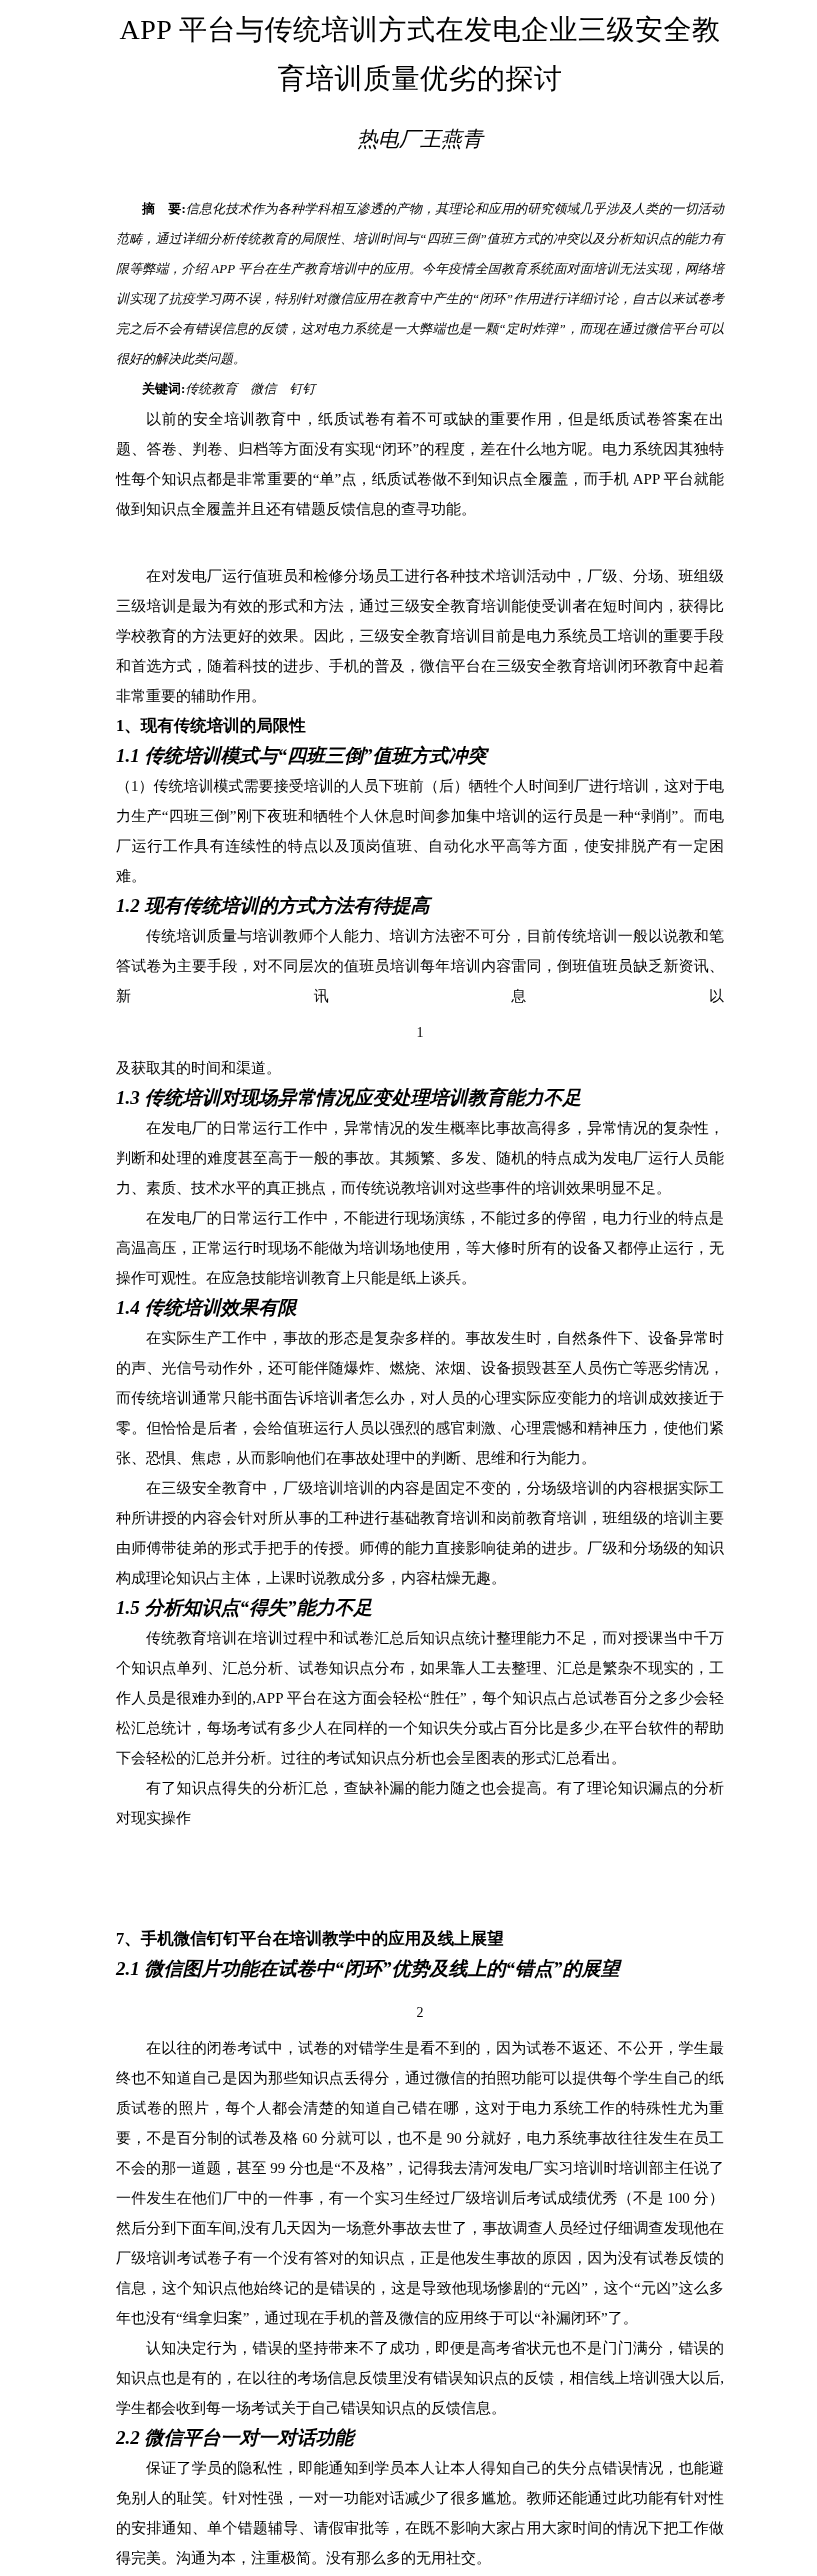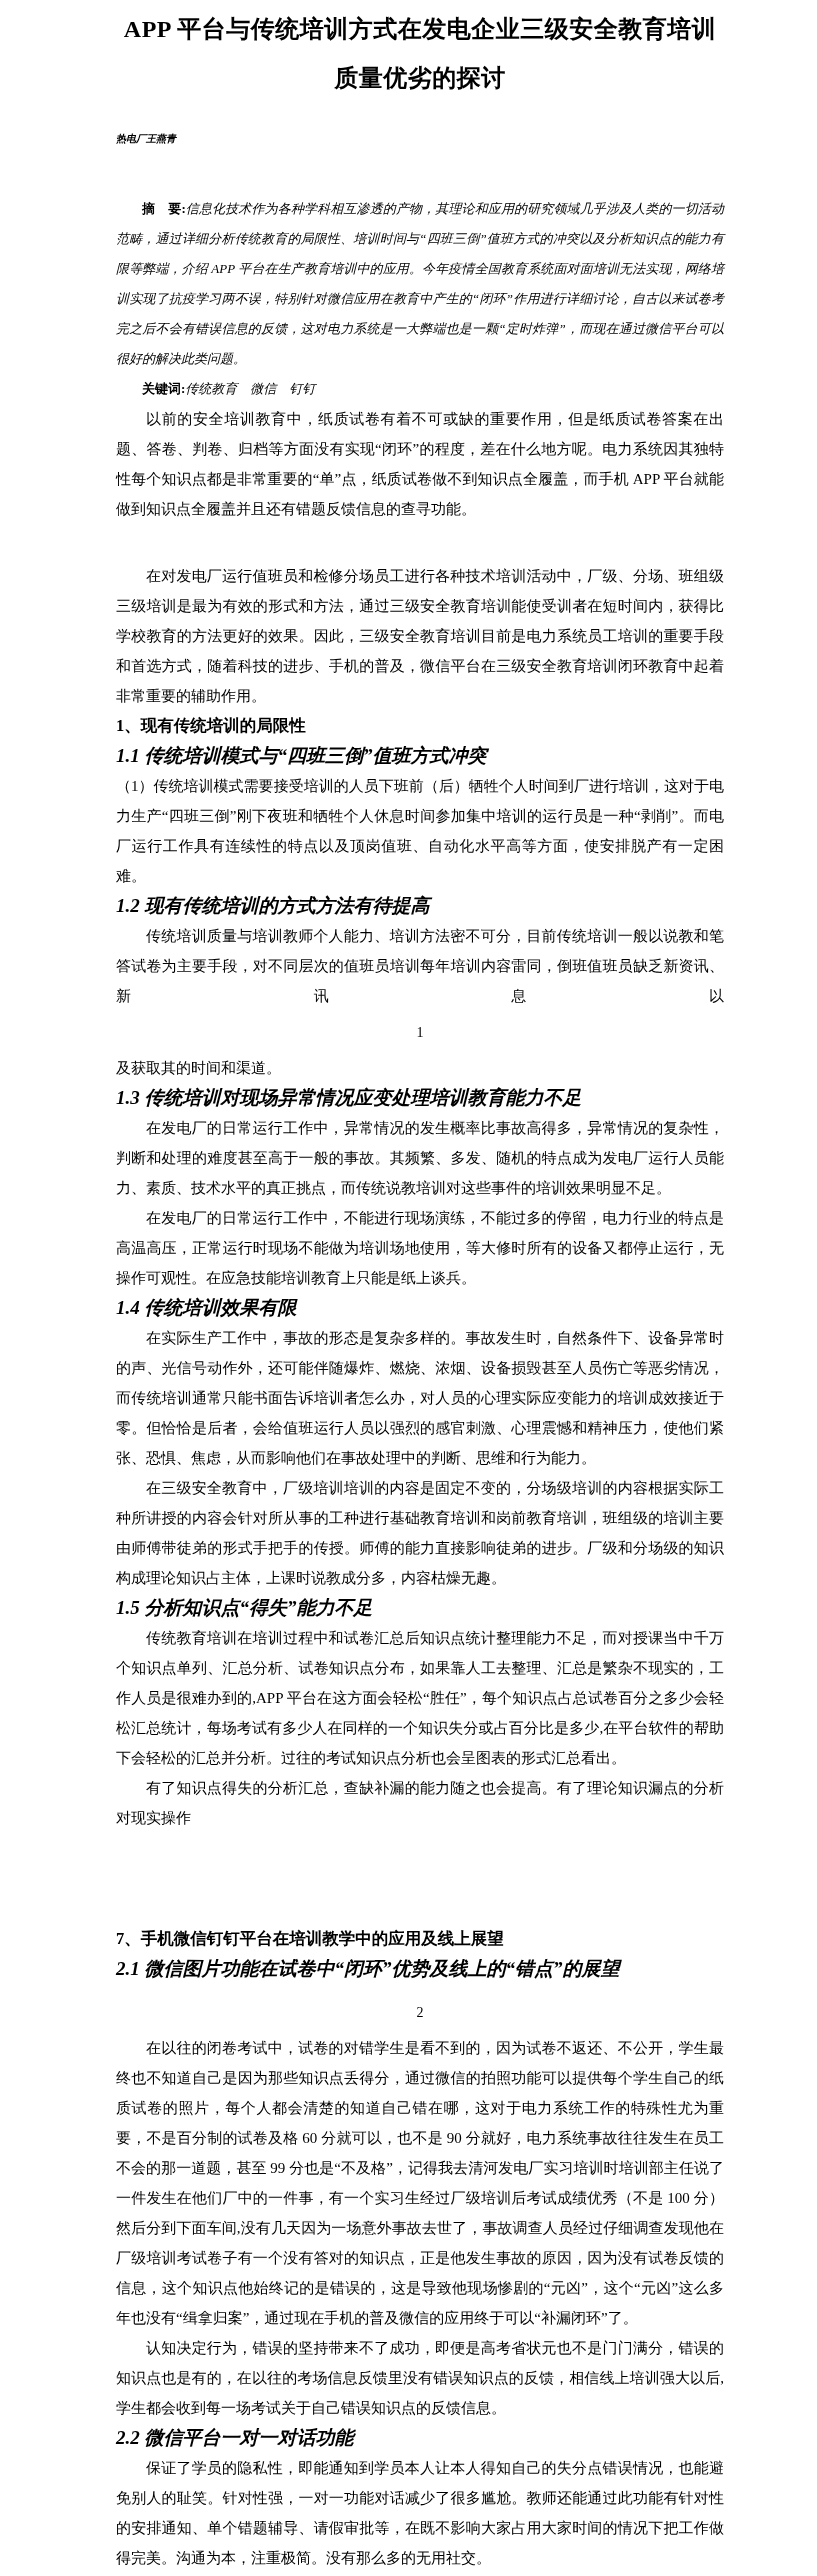--- a/index.html
+++ b/index.html
@@ -11,32 +11,32 @@
     margin:0 auto;
     background:#ffffff;
     color:#000000;
     padding:0 94px 45px 116px;
     display:flex;
     flex-direction:column;
     font-family:"Liberation Serif","DejaVu Serif",serif;
     overflow:hidden;
   }
   .title{
-    font-size:24px;
-    font-weight:700;
+    font-size:28px;
+    font-weight:400;
     text-align:center;
     line-height:49px;
     letter-spacing:0.5px;
     margin-top:5.2px;
   }
   .author{
-    font-size:10px;
+    text-align:center;
+    font-size:21px;
     line-height:30px;
     margin-top:20.6px;
-    font-weight:bold;
   }
   .kai{font-style:italic;}
   .lbl{font-weight:700;font-style:normal;font-family:Liberation Serif, serif;}
   .abstract, .kwline, .bio{
     font-size:13px;
     line-height:30px;
     text-align:justify;
     text-indent:2em;
   }
   .abstract{margin-top:40px;}

